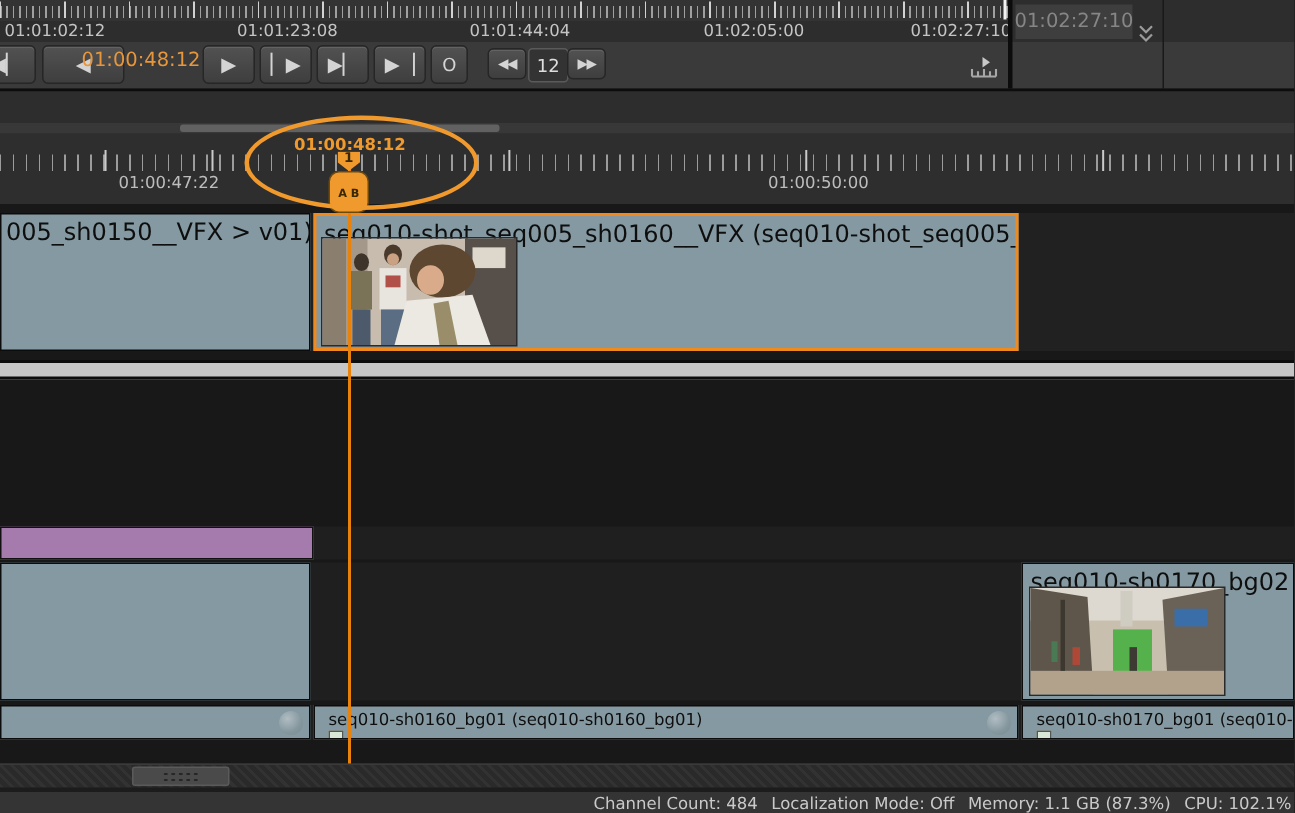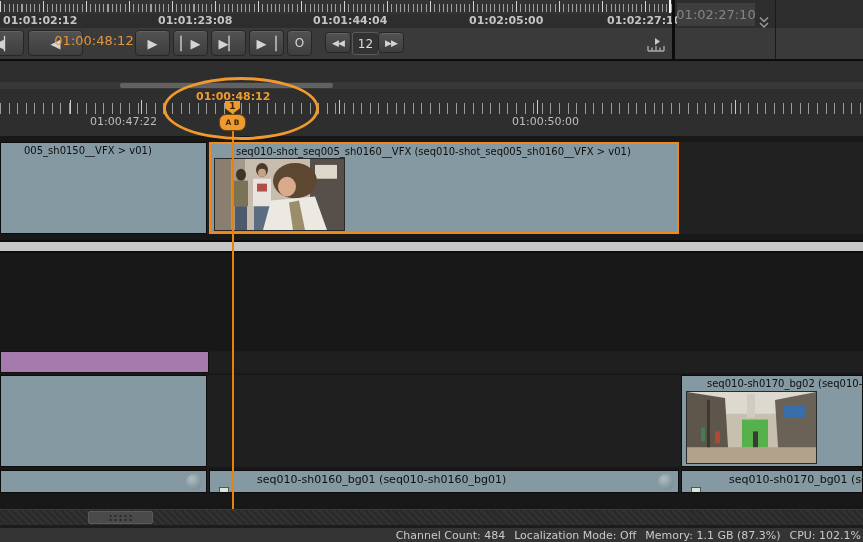--- a/index.html
+++ b/index.html
@@ -8,21 +8,21 @@
   #app{position:relative;width:863px;height:542px;background:#2d2d2d;overflow:hidden;}
   .abs{position:absolute;}
 
   
   .mini-ruler{left:0;top:0;width:672px;height:14px;background:#333;}
   .mini-ticks-short{position:absolute;left:0;top:4px;width:100%;height:8px;
     background:repeating-linear-gradient(90deg,#9f9f9f 0 1px,transparent 1px 4.3px);}
   .mini-ticks-tall{position:absolute;left:0;top:1px;width:100%;height:11px;
     background:repeating-linear-gradient(90deg,#d2d2d2 0 1px,transparent 1px 43px);}
   .mini-cursor{position:absolute;left:669px;top:0;width:2px;height:13px;background:#f2f2f2;}
-  .tc-row{left:0;top:13px;width:655px;height:15px;font-weight:bold;}
+  .tc-row{left:0;top:13px;width:655px;height:15px;}
   .tc-label{position:absolute;top:1px;font-size:11px;color:#c4c4c4;white-space:nowrap;}
 
   
   .toolbar{left:0;top:28px;width:863px;height:31px;background:#3a3a3a;}
   .tbtn{position:absolute;top:2px;height:26px;background:linear-gradient(#525252,#3e3e3e);
     border:1px solid #262626;border-radius:4px;box-shadow:inset 0 1px rgba(255,255,255,.10);
     color:#d4d4d4;display:flex;align-items:center;justify-content:center;
     font-size:13px;box-sizing:border-box;cursor:pointer;}
   .tbtn.small{top:4px;height:21px;font-size:9px;letter-spacing:-1px;}
   .tc-current{position:absolute;left:52px;top:5px;width:84px;text-align:center;
@@ -50,42 +50,42 @@
     background-position:141px 0;}
   .ruler-label{position:absolute;top:26px;font-size:11px;color:#bdbdbd;}
 
   
   .playhead-line{left:232px;top:111px;width:2px;height:398px;background:#e8820a;z-index:30;}
   .ph-tc{left:196px;top:90px;width:74px;text-align:center;font-size:11px;font-weight:bold;
     color:#f09a2e;z-index:41;}
   .ph-pin{left:225px;top:101px;width:15px;height:13px;background:#f09a2e;z-index:41;
     clip-path:polygon(0 0,100% 0,100% 55%,50% 100%,0 55%);
     color:#3a2800;font-size:9px;font-weight:bold;text-align:center;line-height:10px;}
-  .ph-ab{left:219px;top:114px;width:27px;height:17px;background:#f09a2e;border:1px solid #6b4a10;
+  .ph-ab{left:219px;top:114px;width:27px;height:28px;background:#f09a2e;border:1px solid #6b4a10;
     border-radius:7px;z-index:41;color:#3a2800;font-size:7.5px;font-weight:bold;
     display:flex;align-items:center;justify-content:center;box-sizing:border-box;}
   .annotation-ellipse{left:163px;top:77px;width:150px;height:57px;border:3px solid #f09a2e;
     border-radius:50%;z-index:45;pointer-events:none;}
 
   
   .tracks{left:0;top:136px;width:863px;height:373px;background:#181818;}
   .trow{position:absolute;left:0;width:863px;background:#212121;}
   .clip{position:absolute;background:#8499a1;border:1px solid #0c0c0c;box-sizing:border-box;overflow:hidden;}
-  .clip .label{position:absolute;left:5px;top:2px;font-size:10px;color:#0e0e0e;white-space:nowrap;margin-left:20px;}
+  .clip .label{position:absolute;left:5px;top:2px;font-size:16px;color:#0e0e0e;white-space:nowrap;}
   .clip.selected{border:2px solid #f08a1d;}
   .thumb{position:absolute;left:4px;top:15px;width:129px;height:71px;border:1px solid #2a2a2a;}
   .thumb svg{display:block;width:100%;height:100%;}
   .divider-band{position:absolute;left:0;top:104px;width:863px;height:9px;background:#c6c6c6;
     border-top:2px solid #0c0c0c;border-bottom:2px solid #0c0c0c;box-sizing:content-box;}
   .purple-clip{position:absolute;left:0;top:0;width:209px;height:22px;background:#a57aac;
     border:1px solid #111;box-sizing:border-box;}
   .orb-icon{position:absolute;top:3px;width:16px;height:16px;border-radius:50%;opacity:.55;
     background:radial-gradient(circle at 35% 32%,rgba(255,255,255,.65),rgba(140,140,140,.25) 60%,rgba(60,60,60,.3));}
   .mini-badge{position:absolute;left:9px;top:16px;width:8px;height:5px;background:#d9e8d6;border:1px solid #555;}
-  .t4-label{position:absolute;left:9px;top:2px;font-size:11px;color:#0e0e0e;white-space:nowrap;margin-left:38px;}
+  .t4-label{position:absolute;left:9px;top:2px;font-size:11px;color:#0e0e0e;white-space:nowrap;}
 
   
   .hscroll{left:0;top:509px;width:863px;height:16px;background:#2a2a2a;
     background-image:repeating-linear-gradient(45deg,rgba(255,255,255,.04) 0 2px,transparent 2px 5px);
     border-top:1px solid #3a3a3a;box-sizing:border-box;}
   .hscroll-handle{position:absolute;left:88px;top:1px;width:65px;height:13px;background:#4a4a4a;
     border:1px solid #5a5a5a;border-radius:2px;box-sizing:border-box;}
   .grip{position:absolute;left:50%;top:2px;transform:translateX(-50%);width:26px;height:8px;
     background-image:radial-gradient(#262626 1px,transparent 1.3px);background-size:5px 4px;}
   .below-scroll{left:0;top:525px;width:863px;height:3px;background:#1c1c1c;}
@@ -162,21 +162,21 @@
   <div class="abs toolbar-underline"></div>
 
   <div class="abs tl-gap"></div>
   <div class="abs zoom-strip">
     <div class="zoom-bar"></div>
   </div>
 
   <div class="abs ruler">
     <div class="ruler-ticks"></div>
     <div class="ruler-ticks-tall"></div>
-    <span class="ruler-label" style="left:90px">01:00:47:22</span>
+    <span class="ruler-label" style="left:79px">01:00:47:22</span>
     <span class="ruler-label" style="left:512px">01:00:50:00</span>
   </div>
 
   <div class="abs playhead-line"></div>
   <div class="abs ph-tc">01:00:48:12</div>
   <div class="abs ph-pin">1</div>
   <div class="abs ph-ab">A B</div>
   <div class="abs annotation-ellipse"></div>
 
   <div class="abs tracks">

